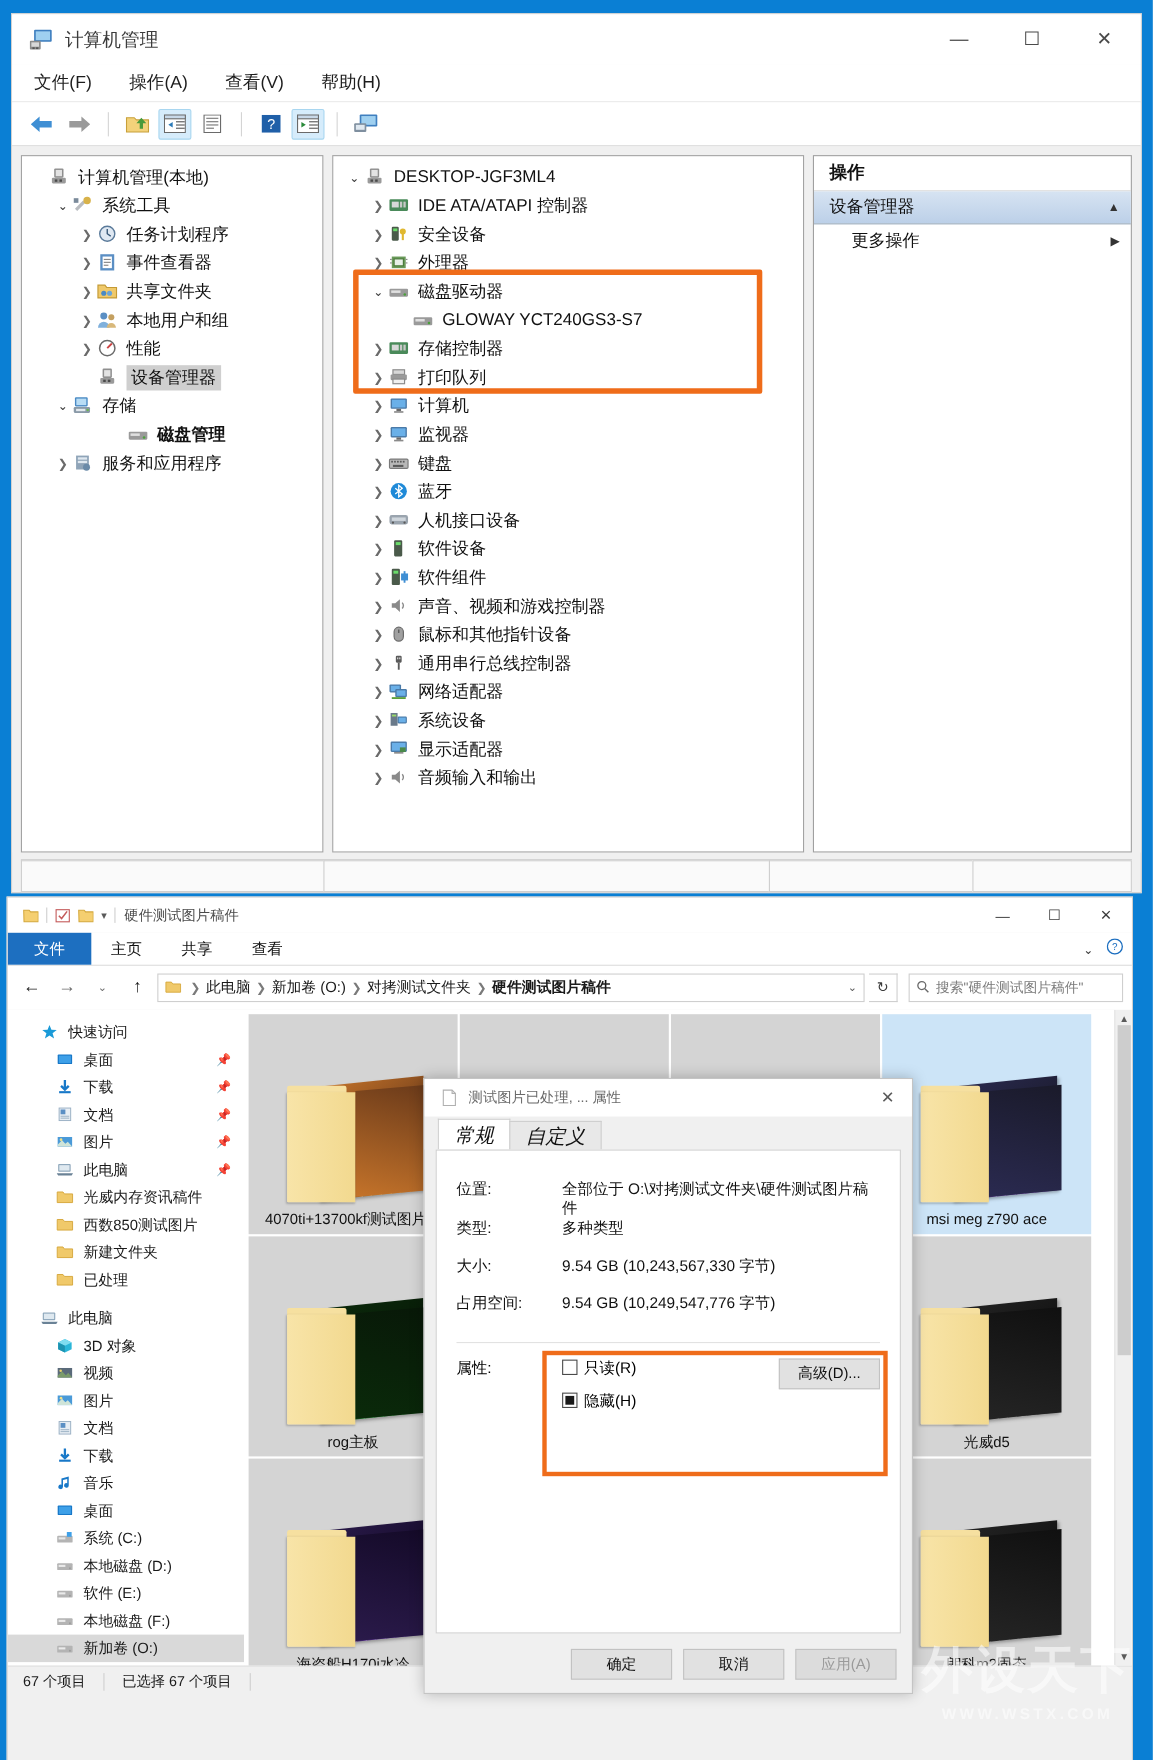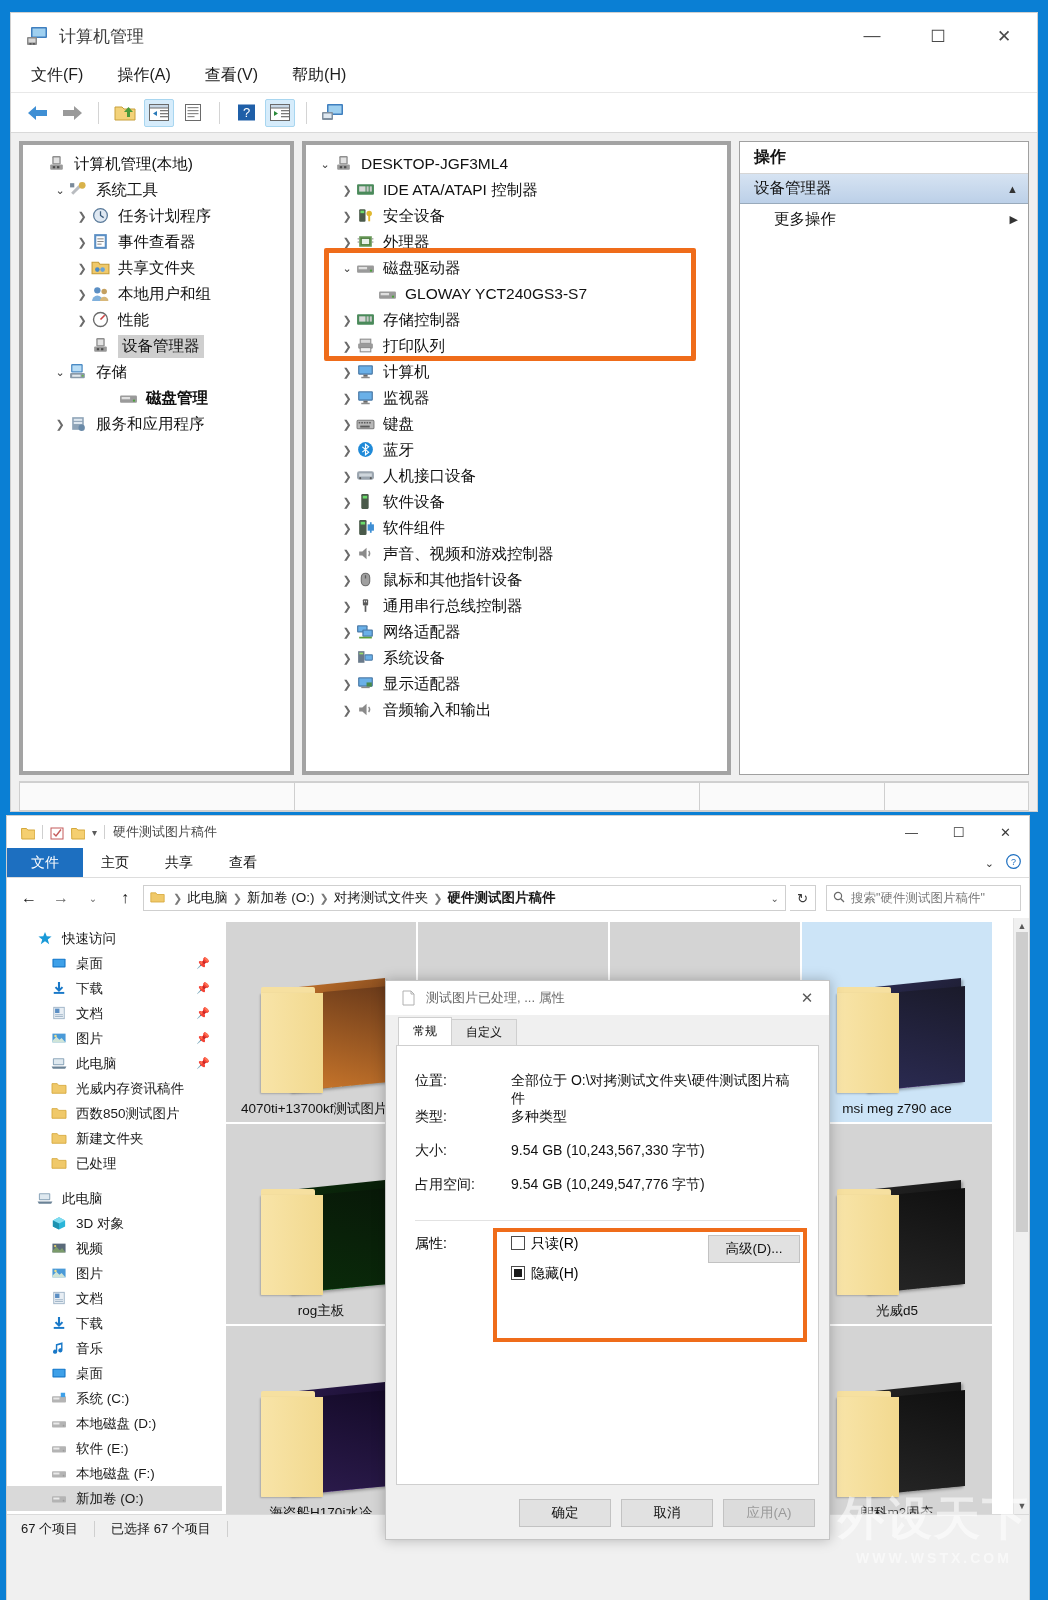--- a/index.html
+++ b/index.html
@@ -33,21 +33,21 @@
   .cm-menuitem { font-size:16px; color:#1d1d1d; padding:3px 4px; }
   .cm-toolbar {
     height:40px; background:#fff; display:flex; align-items:center;
     padding-left:12px; gap:4px; border-bottom:1px solid #d9d9d9; flex:0 0 auto;
   }
   .tb-sep { width:1px; height:22px; background:#d4d4d4; margin:0 7px; }
   .tb-btn { width:30px; height:28px; display:flex; align-items:center; justify-content:center; border-radius:2px; }
   .tb-btn.active { background:#d6ecfb; border:1px solid #a8d6f0; }
 
   .cm-body { flex:1; display:flex; padding:8px 8px 0 8px; background:#f0f0f0; min-height:0; }
-  .cm-pane { background:#fff; border:4px solid #a3a3a3; overflow:hidden; }
+  .cm-pane { background:#fff; border:1px solid #a3a3a3; overflow:hidden; }
   .cm-left { width:275px; flex:0 0 275px; padding:6px 0 0 0; }
   .cm-mid { flex:1; margin-left:8px; padding:6px 0 0 0; }
   .cm-right { width:290px; flex:0 0 290px; margin-left:8px; background:#fff; border:1px solid #a0a0a0; }
 
   .tree-row { display:flex; align-items:center; height:26px; font-size:15.5px; color:#111; white-space:nowrap; }
   .tree-row .chev { width:18px; text-align:center; color:#6a6a6a; font-size:11px; flex:0 0 18px; }
   .tree-row .chev.down { color:#3a3a3a; }
   .tree-row .ic { width:20px; height:18px; margin-right:7px; flex:0 0 20px; position:relative; }
   .tree-row.sel .lbl { background:#cfcfcf; padding:1px 4px; }
 
@@ -118,21 +118,21 @@
   
   #props {
     position:absolute; left:385px; top:980px; width:445px; height:560px;
     background:#f0f0f0; border:1px solid #c4c4c4; box-shadow:0 0 12px rgba(0,0,0,.25);
   }
   .pr-title { height:34px; background:#fff; display:flex; align-items:center; padding-left:14px; position:relative; }
   .pr-ticon { width:18px; height:18px; margin-right:8px; }
   .pr-ttext { font-size:13px; color:#6a6a6a; }
   .pr-close { position:absolute; right:0; top:0; width:44px; height:34px; display:flex; align-items:center; justify-content:center; color:#5a5a5a; font-size:15px; }
   .pr-tabs { height:30px; display:flex; align-items:flex-end; padding-left:12px; background:#f0f0f0; }
-  .pr-tab { height:26px; padding:0 14px; display:flex; align-items:center; font-size:12px; color:#111; border:1px solid #cfcfcf; border-bottom:none; background:#e8e8e8; margin-right:-1px; }
+  .pr-tab { height:26px; padding:0 14px; display:flex; align-items:center; font-size:18px; color:#111; border:1px solid #cfcfcf; border-bottom:none; background:#e8e8e8; margin-right:-1px;font-style:italic; }
   .pr-tab.active { background:#fff; height:28px; }
   .pr-panel { margin:0 10px 0 10px; height:440px; background:#fff; border:1px solid #cfcfcf; padding:14px 18px; position:relative; }
   .pr-head { display:flex; align-items:center; gap:26px; padding-bottom:12px; border-bottom:1px solid #e2e2e2; }
   .pr-stack { width:44px; height:44px; position:relative; flex:0 0 44px; }
   .pr-headtext { font-size:14px; color:#111; }
   .pr-rows { padding-top:12px; }
   .pr-row { display:flex; align-items:flex-start; min-height:34px; font-size:14px; color:#111; }
   .pr-lbl { width:96px; flex:0 0 96px; }
   .pr-val { flex:1; }
   .pr-hr { height:1px; background:#e2e2e2; margin:10px 0 14px 0; }

